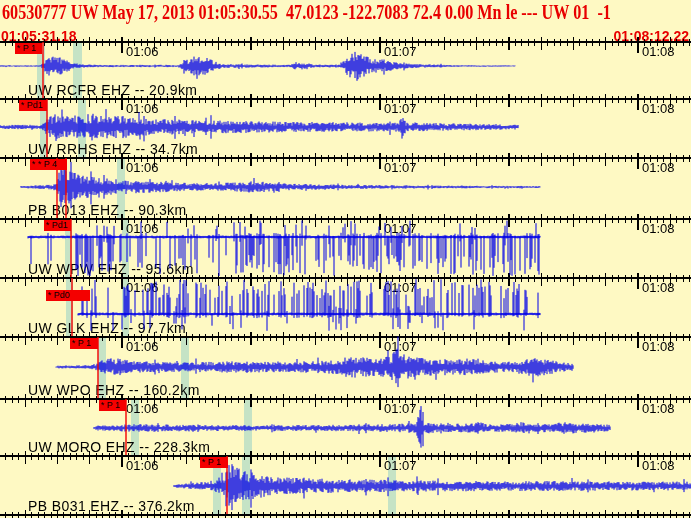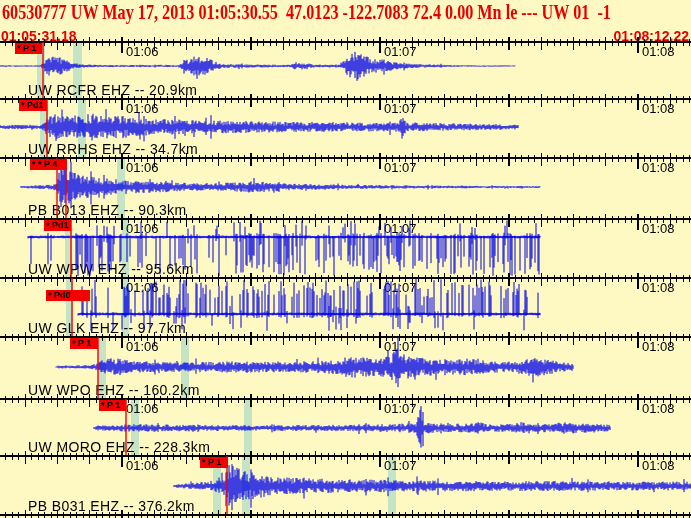--- a/index.html
+++ b/index.html
@@ -15,21 +15,21 @@
     font-family:"Liberation Sans",sans-serif;font-weight:bold;font-size:14px;
     white-space:pre;
   }
   .hdr2.left{left:1px;}
   .hdr2.right{right:2px;}
   svg{position:absolute;left:0;top:0;}
   .stn{font-family:"Liberation Sans",sans-serif;font-size:14px;fill:#000;letter-spacing:.4px;}
   .tlab{font-family:"Liberation Sans",sans-serif;font-size:13px;fill:#000;}
   .pickflag{
     position:absolute;height:11px;box-sizing:border-box;background:#f40000;
-    color:#000;font-family:"Liberation Sans",sans-serif;font-weight:bold;font-size:9px;
+    color:#000;font-family:"Liberation Sans",sans-serif;font-weight:normal;font-size:9px;
     line-height:11px;padding-left:2px;white-space:pre;overflow:hidden;z-index:5;
   }
 </style>
 </head>
 <body>
 
 <div class="scene">
   <div class="hdr1">60530777 UW May 17, 2013 01:05:30.55  47.0123 -122.7083 72.4 0.00 Mn le --- UW 01  -1</div>
   <div class="hdr2 left">01:05:31.18</div>
   <div class="hdr2 right">01:08:12.22</div>

